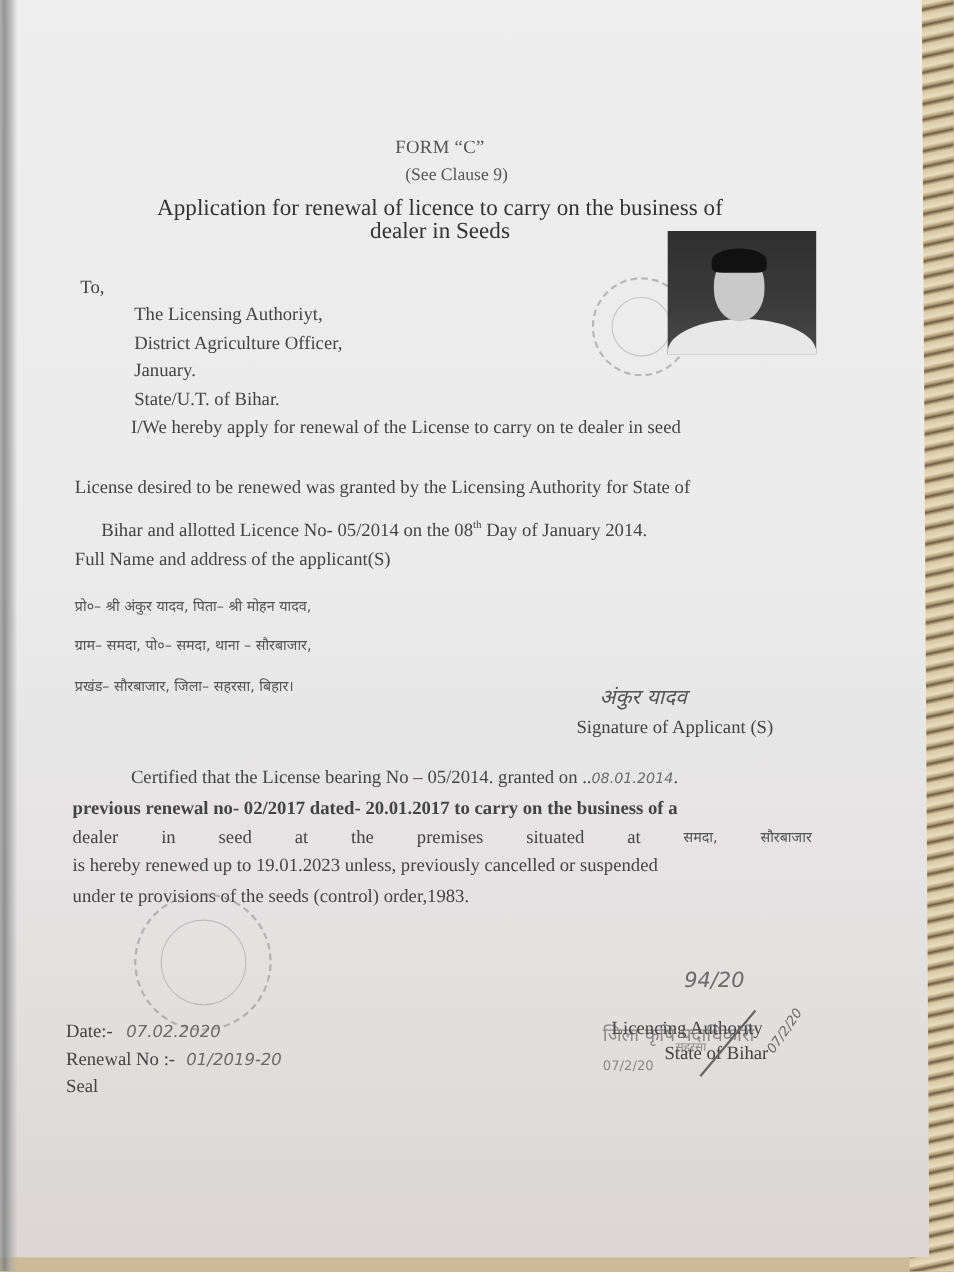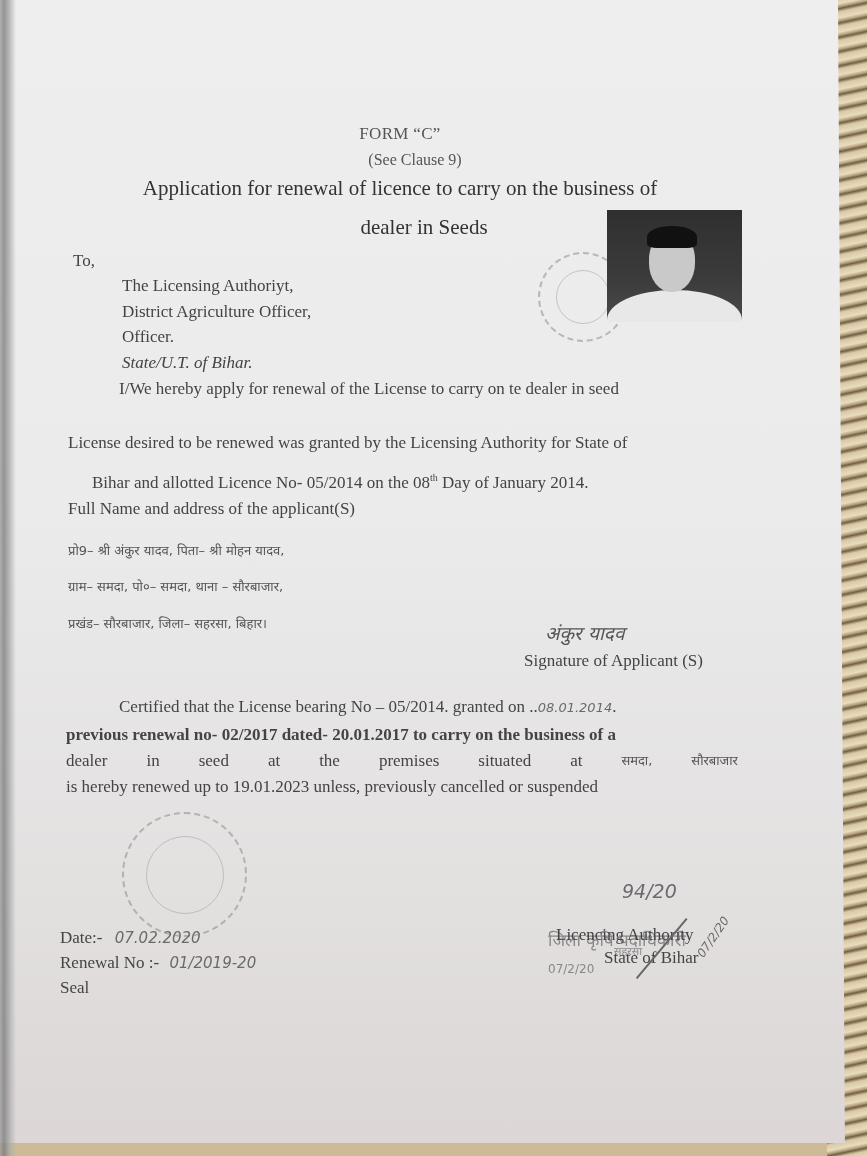--- a/index.html
+++ b/index.html
@@ -22,21 +22,21 @@
     .edge-shadow {
       position: absolute; left: 0; top: 0; width: 16px; height: 1156px;
       background: linear-gradient(90deg, #9a9a9a 0%, #777 25%, #aaa 60%, rgba(230,230,230,0) 100%);
       opacity: 0.75;
     }
     .abs { position: absolute; white-space: nowrap; }
     .form-title { left: 0; width: 800px; text-align: center; top: 124px; font-size: 17px; color: #555; letter-spacing: 0.3px; }
     .form-clause { left: 0; width: 800px; text-align: center; top: 151px; font-size: 16px; color: #555; margin-left: 15px; }
     .heading { left: 0; width: 800px; text-align: center; font-weight: normal; font-size: 21px; color: #333; }
     .h1 { top: 176px; }
-    .h2 { top: 215px; margin-left: 24px; }
+    .h2 { top: 197px; }
     .txt { font-size: 17px; color: #444; }
     .hin { font-family: "DejaVu Sans", sans-serif; font-size: 13px; color: #555; }
     .justify-line { display: flex; justify-content: space-between; width: 672px; }
     .photo {
       position: absolute; left: 607px; top: 210px; width: 135px; height: 112px;
       background: linear-gradient(180deg, #2f2f2f 0%, #3b3b3b 60%, #4a4a4a 100%);
       overflow: hidden;
     }
     .photo .face { position: absolute; left: 42px; top: 22px; width: 46px; height: 60px; border-radius: 45% 45% 48% 48%; background: #c9c9c9; }
     .photo .hair { position: absolute; left: 40px; top: 16px; width: 50px; height: 22px; border-radius: 50% 50% 20% 20%; background: #111; }
@@ -66,31 +66,31 @@
   </div>
   <div class="photo">
     <div class="shirt"></div>
     <div class="face"></div>
     <div class="hair"></div>
   </div>
 
   <div class="abs txt" style="left:73px; top:251px;">To,</div>
   <div class="abs txt" style="left:122px; top:276px;">The Licensing Authoriyt,</div>
   <div class="abs txt" style="left:122px; top:302px;">District Agriculture Officer,</div>
-  <div class="abs txt" style="left:122px; top:327px;">Officer.</div>
-  <div class="abs txt" style="left:122px; top:353px;font-style:italic;">State/U.T. of Bihar.</div>
+  <div class="abs txt" style="left:122px; top:327px;">January.</div>
+  <div class="abs txt" style="left:122px; top:353px;">State/U.T. of Bihar.</div>
 
   <div class="abs txt" style="left:119px; top:379px;">I/We hereby apply for renewal of the License to carry on te dealer in seed</div>
   <div class="abs txt" style="left:68px; top:433px;">License desired to be renewed was granted by the Licensing Authority for State of</div>
   <div class="abs txt" style="left:68px; top:472px;margin-left:24px;">
     <span>Bihar and allotted Licence No- 05/2014 on the 08</span><sup style="font-size:10px;">th</sup><span> Day of January 2014.</span>
   </div>
 
   <div class="abs txt" style="left:68px; top:499px;">Full Name and address of the applicant(S)</div>
-  <div class="abs hin" style="left:68px; top:541px;">प्रो9– श्री अंकुर यादव, पिता– श्री मोहन यादव,</div>
+  <div class="abs hin" style="left:68px; top:541px;">प्रो०– श्री अंकुर यादव, पिता– श्री मोहन यादव,</div>
   <div class="abs hin" style="left:68px; top:577px;">ग्राम– समदा, पो०– समदा, थाना – सौरबाजार,</div>
   <div class="abs hin" style="left:68px; top:614px;">प्रखंड– सौरबाजार, जिला– सहरसा, बिहार।</div>
   <div class="abs sig" style="left:545px; top:620px;">अंकुर यादव</div>
   <div class="abs txt" style="left:524px; top:651px;">Signature of Applicant (S)</div>
 
   <div class="abs txt" style="left:119px; top:697px;">
     <span>Certified that the License bearing No – 05/2014. granted on ..</span><span class="hand" style="font-size:13px;">08.01.2014</span><span>.</span>
   </div>
   <div class="abs txt" style="left:66px; top:725px;font-weight:bold;">previous renewal  no- 02/2017 dated- 20.01.2017 to carry on the business of a</div>
   <div class="abs txt justify-line" style="left:66px; top:751px;">
@@ -99,20 +99,21 @@
     <span>seed</span>
     <span>at</span>
     <span>the</span>
     <span>premises</span>
     <span>situated</span>
     <span>at</span>
     <span class="hin">समदा,</span>
     <span class="hin">सौरबाजार</span>
   </div>
   <div class="abs txt" style="left:66px; top:777px;">is hereby renewed up to 19.01.2023 unless, previously cancelled or suspended</div>
+  <div class="abs txt" style="left:66px; top:805px;">under te provisions of the seeds (control) order,1983.</div>
 
   <div class="stamp" style="left:122px; top:812px; width:125px; height:125px;">
     <div class="inner" style="left:22px; top:22px; width:78px; height:78px;"></div>
   </div>
 
   <div class="abs txt" style="left:60px; top:928px;">
     <span>Date:-</span>
     <span class="hand" style="font-size:15px; margin-left:8px;">07.02.2020</span>
   </div>
   <div class="abs txt" style="left:60px; top:953px;">

